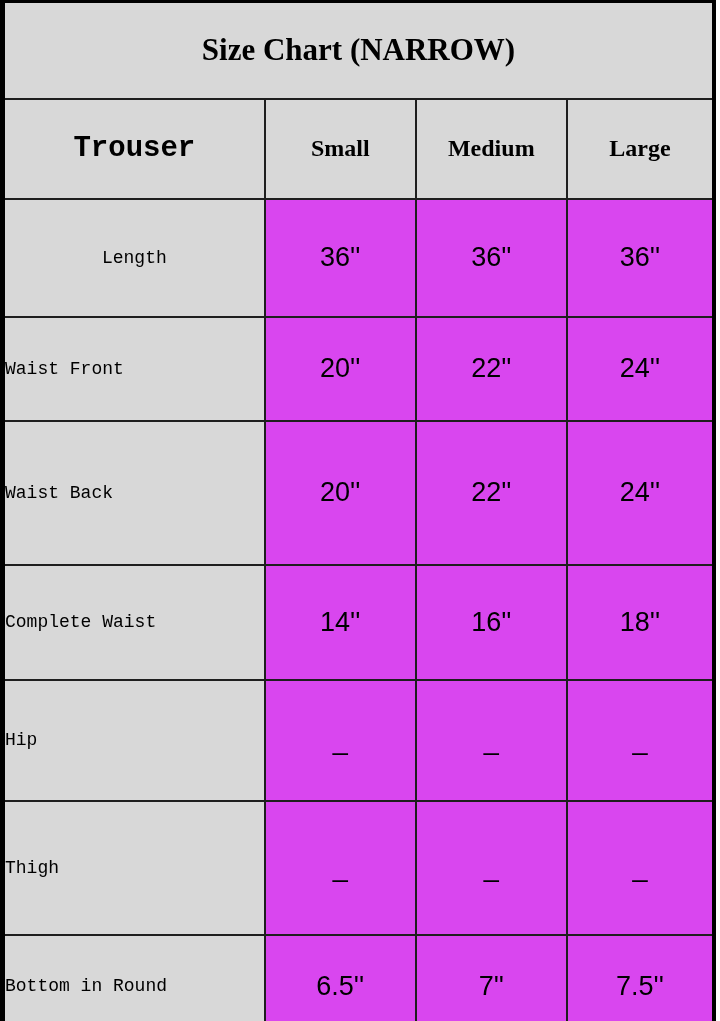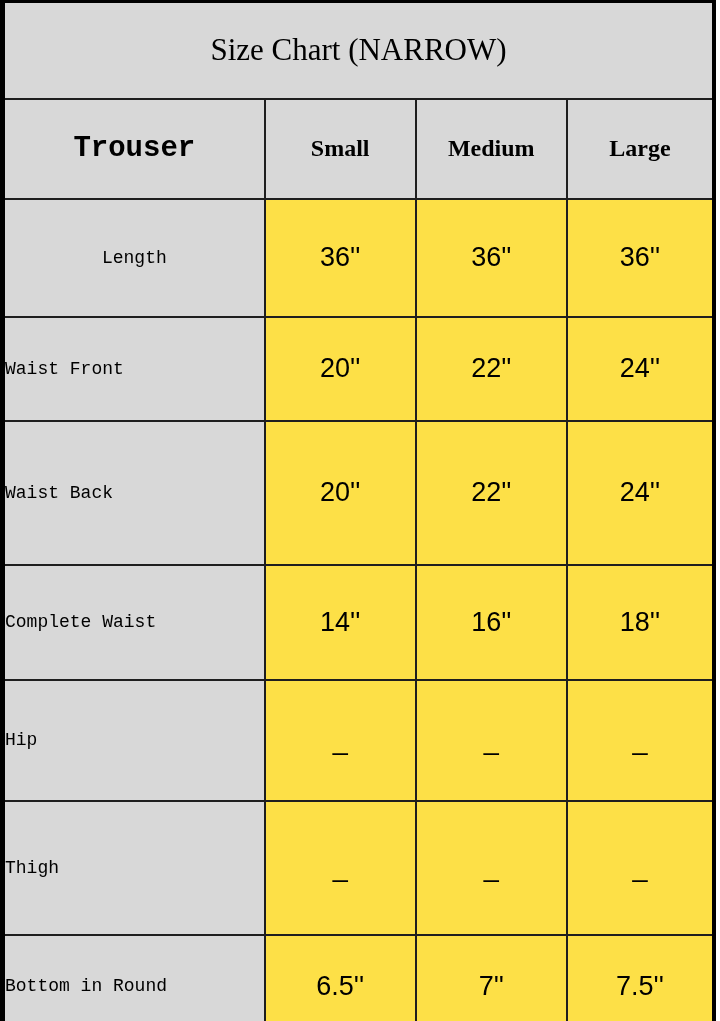--- a/index.html
+++ b/index.html
@@ -22,25 +22,25 @@
     border-left-width: 5px;
     border-right-width: 4px;
   }
   .size-chart td, .size-chart th {
     border: 2px solid #1e1e1e;
     padding: 0;
     vertical-align: middle;
     overflow: hidden;
   }
   .gray  { background: #d8d8d8; }
-  .white { background: #fde047; }
+  .white { background: #d946ef; }
 
   .title-cell {
     text-align: center;
-    font-weight: normal;
+    font-weight: bold;
     font-size: 31px;
     font-family: "Liberation Serif", serif;
   }
   .corner-cell {
     text-align: center;
     font-weight: bold;
     font-size: 29px;
     font-family: Liberation Mono, monospace;
   }
   .col-header {

